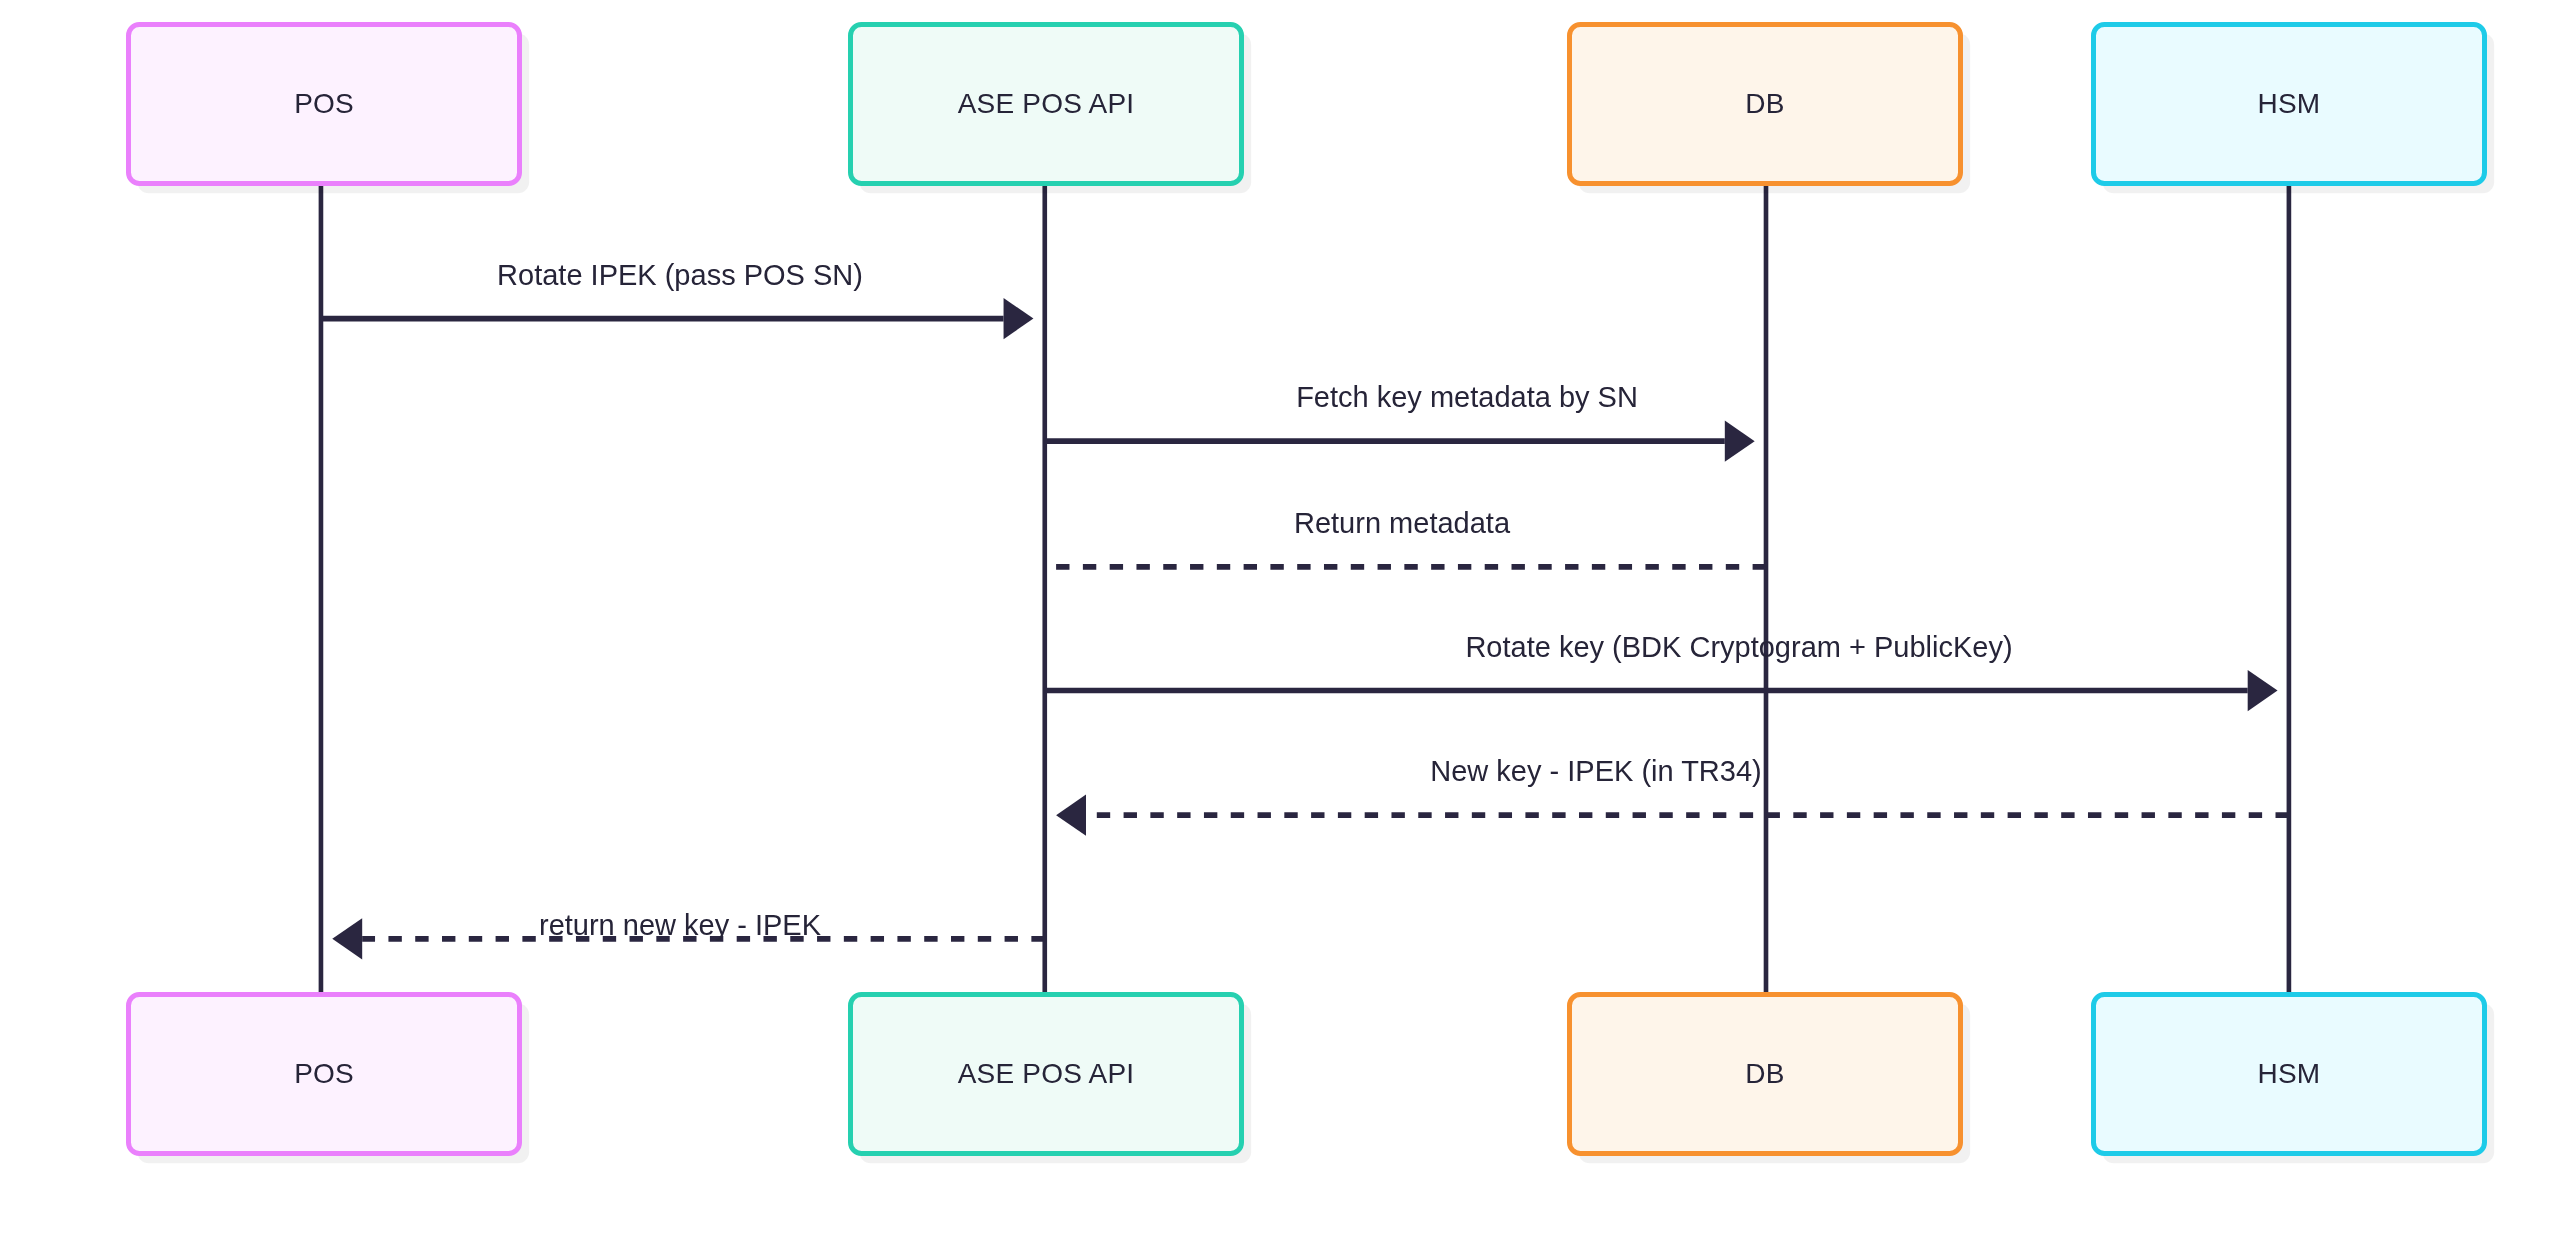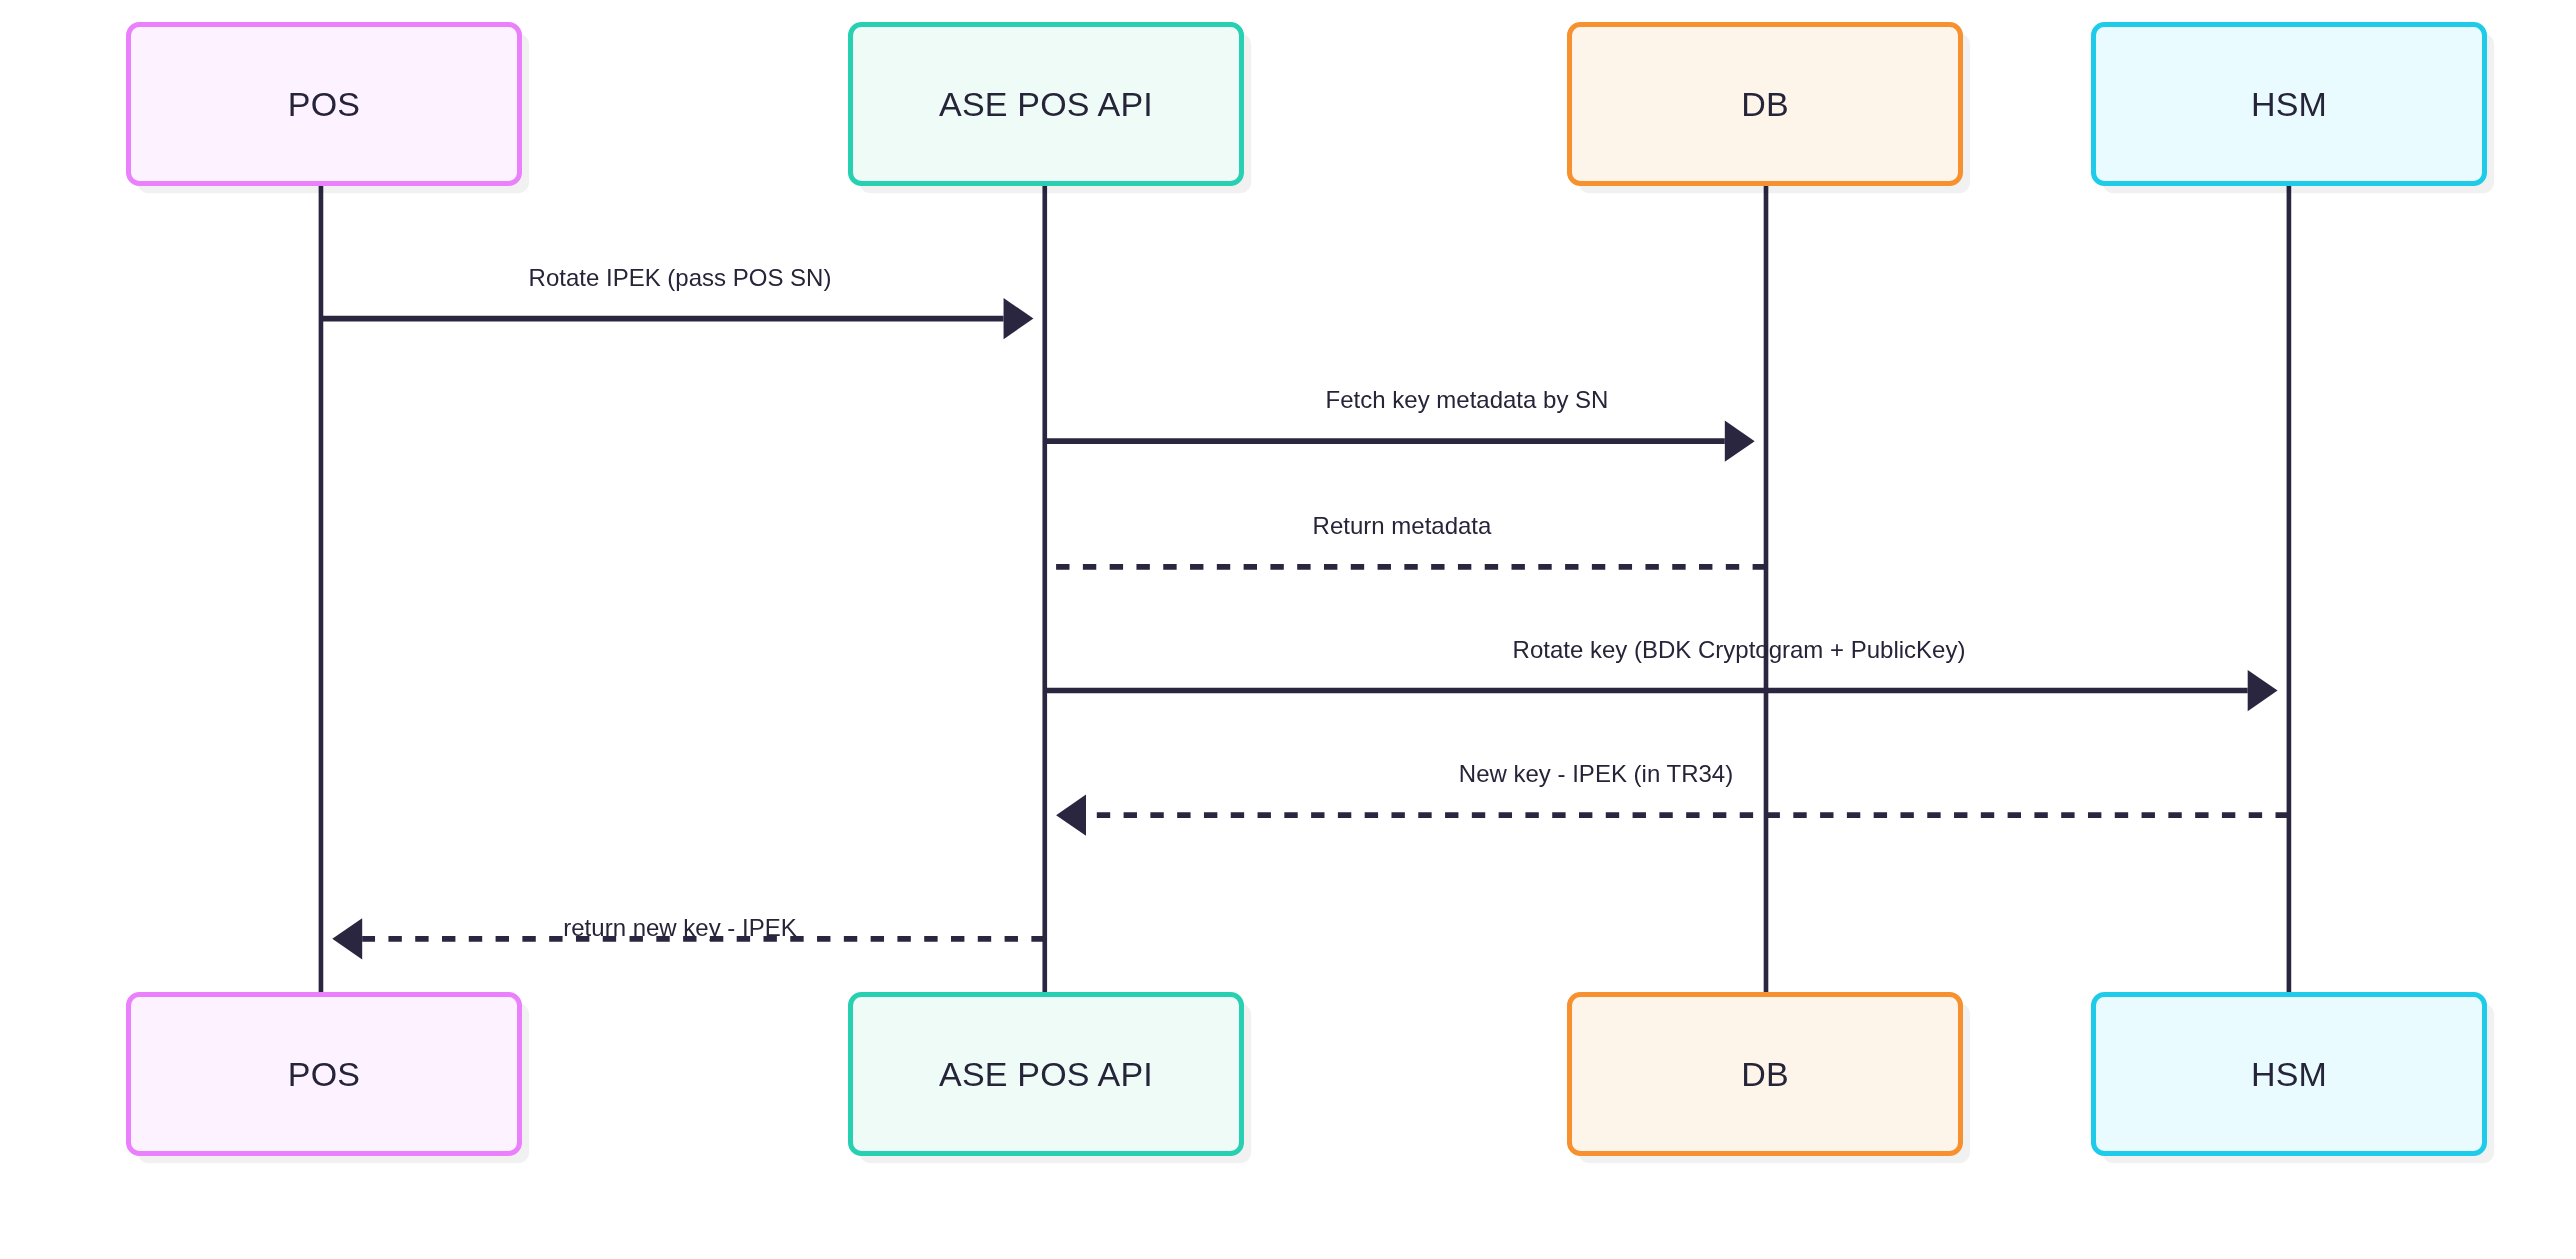--- a/index.html
+++ b/index.html
@@ -32,31 +32,31 @@
     border-width: 5.7px;
     border-radius: 13.4px;
     display: flex;
     align-items: center;
     justify-content: center;
     box-shadow: 9.3px 9.3px 0 -2.1px rgba(0,0,0,0.055);
     z-index: 3;
   }
   .actor-label {
     font-family: "Liberation Sans", "DejaVu Sans", sans-serif;
-    font-size: 34px;
+    font-size: 28px;
     font-weight: 400;
     color: #262438;
     letter-spacing: 0.2px;
     white-space: nowrap;
     line-height: 1;
   }
   .msg-label {
     position: absolute;
     font-family: "Liberation Sans", "DejaVu Sans", sans-serif;
-    font-size: 24px;
+    font-size: 29px;
     font-weight: 400;
     color: #262438;
     white-space: nowrap;
     line-height: 1;
     transform: translate(-50%, -100%);
     z-index: 4;
     pointer-events: none;
   }
 </style>
 </head>

